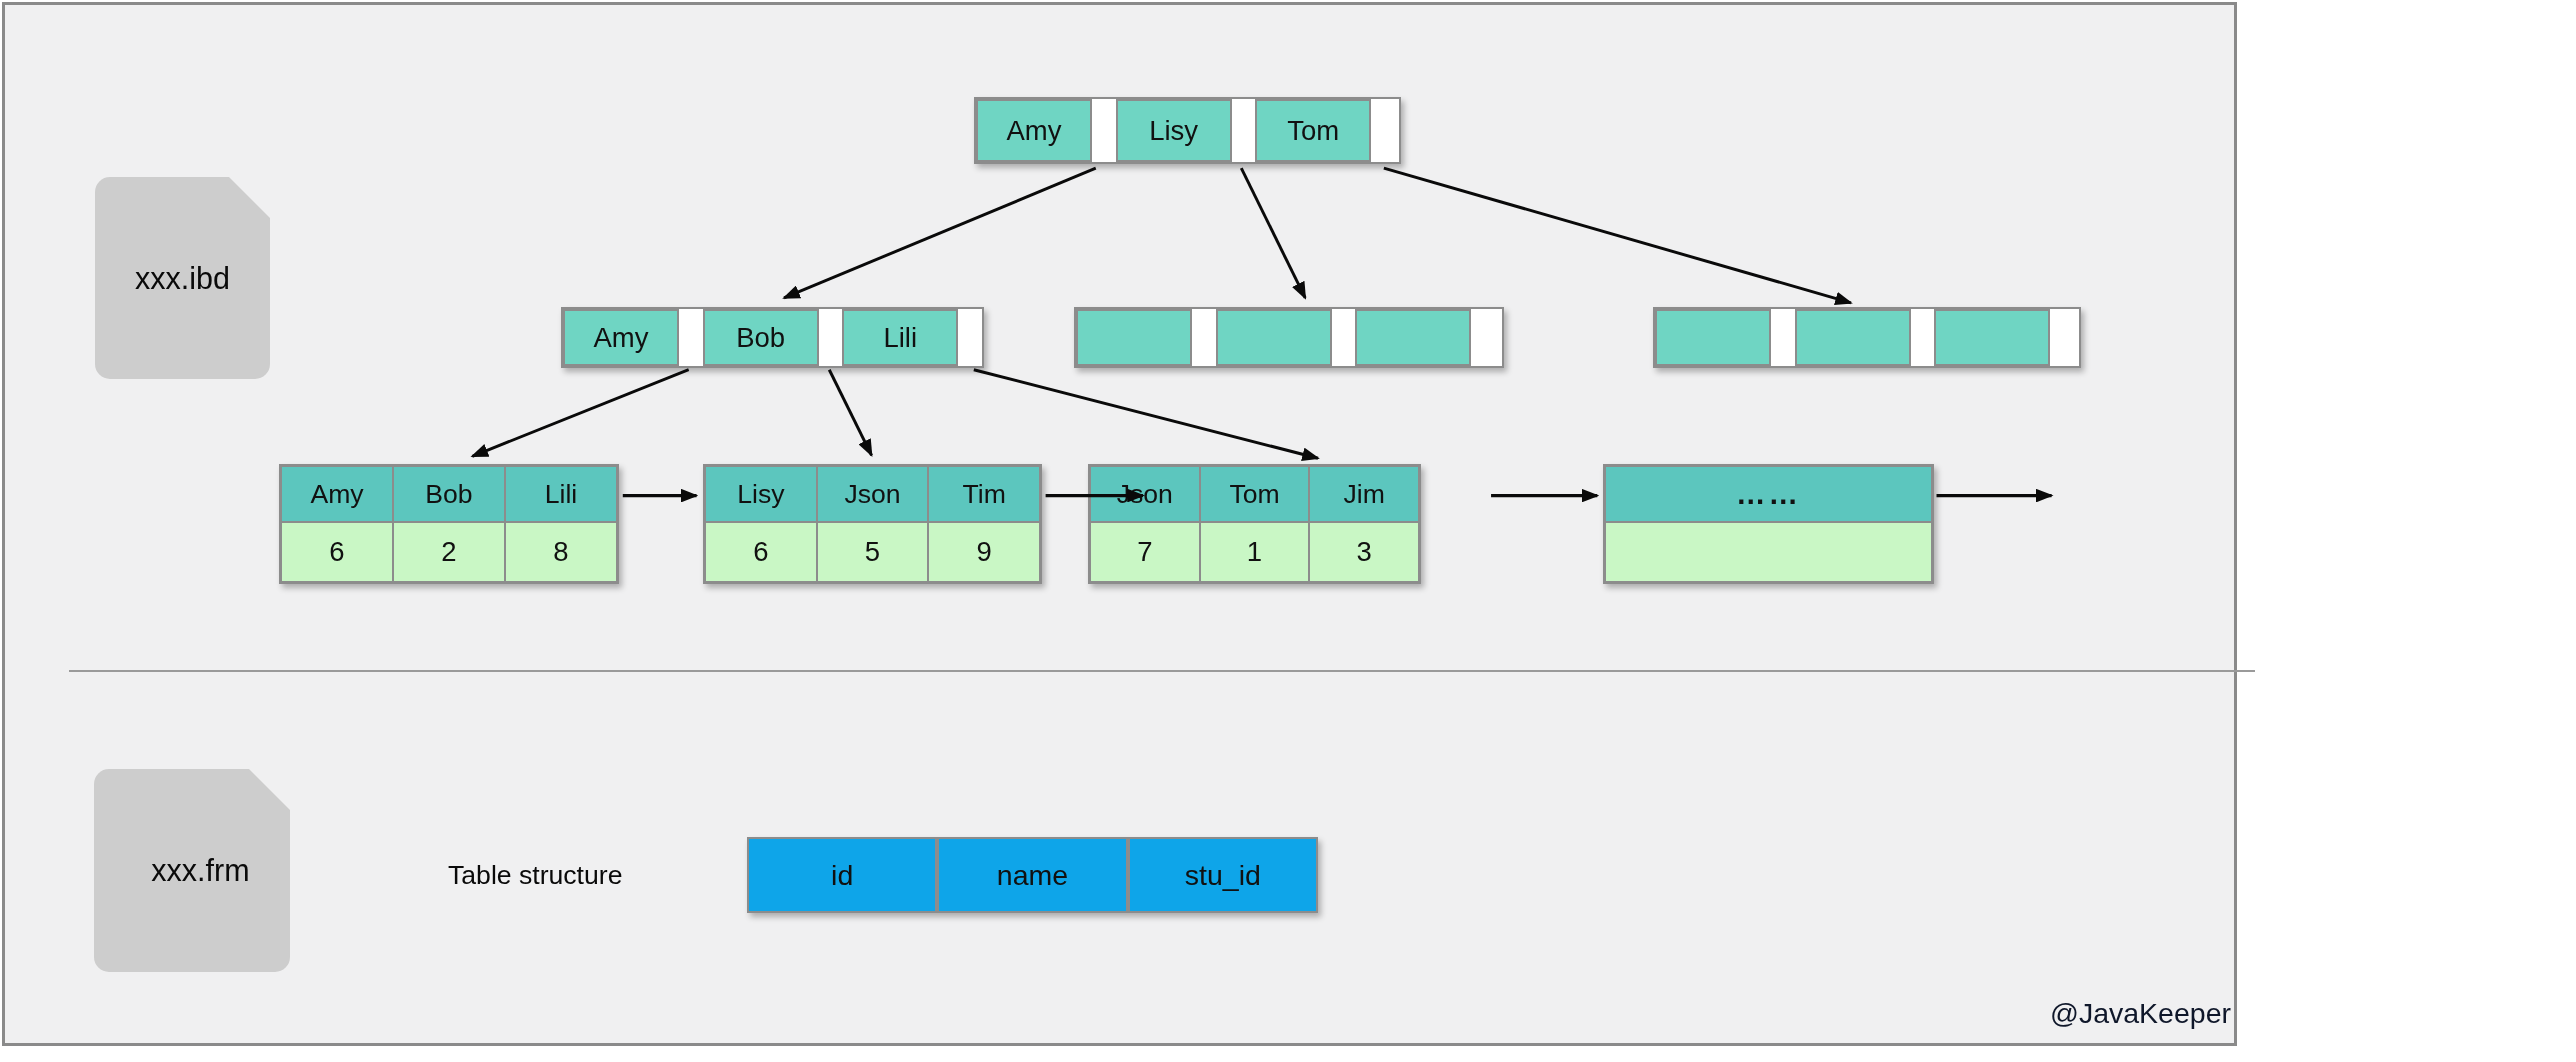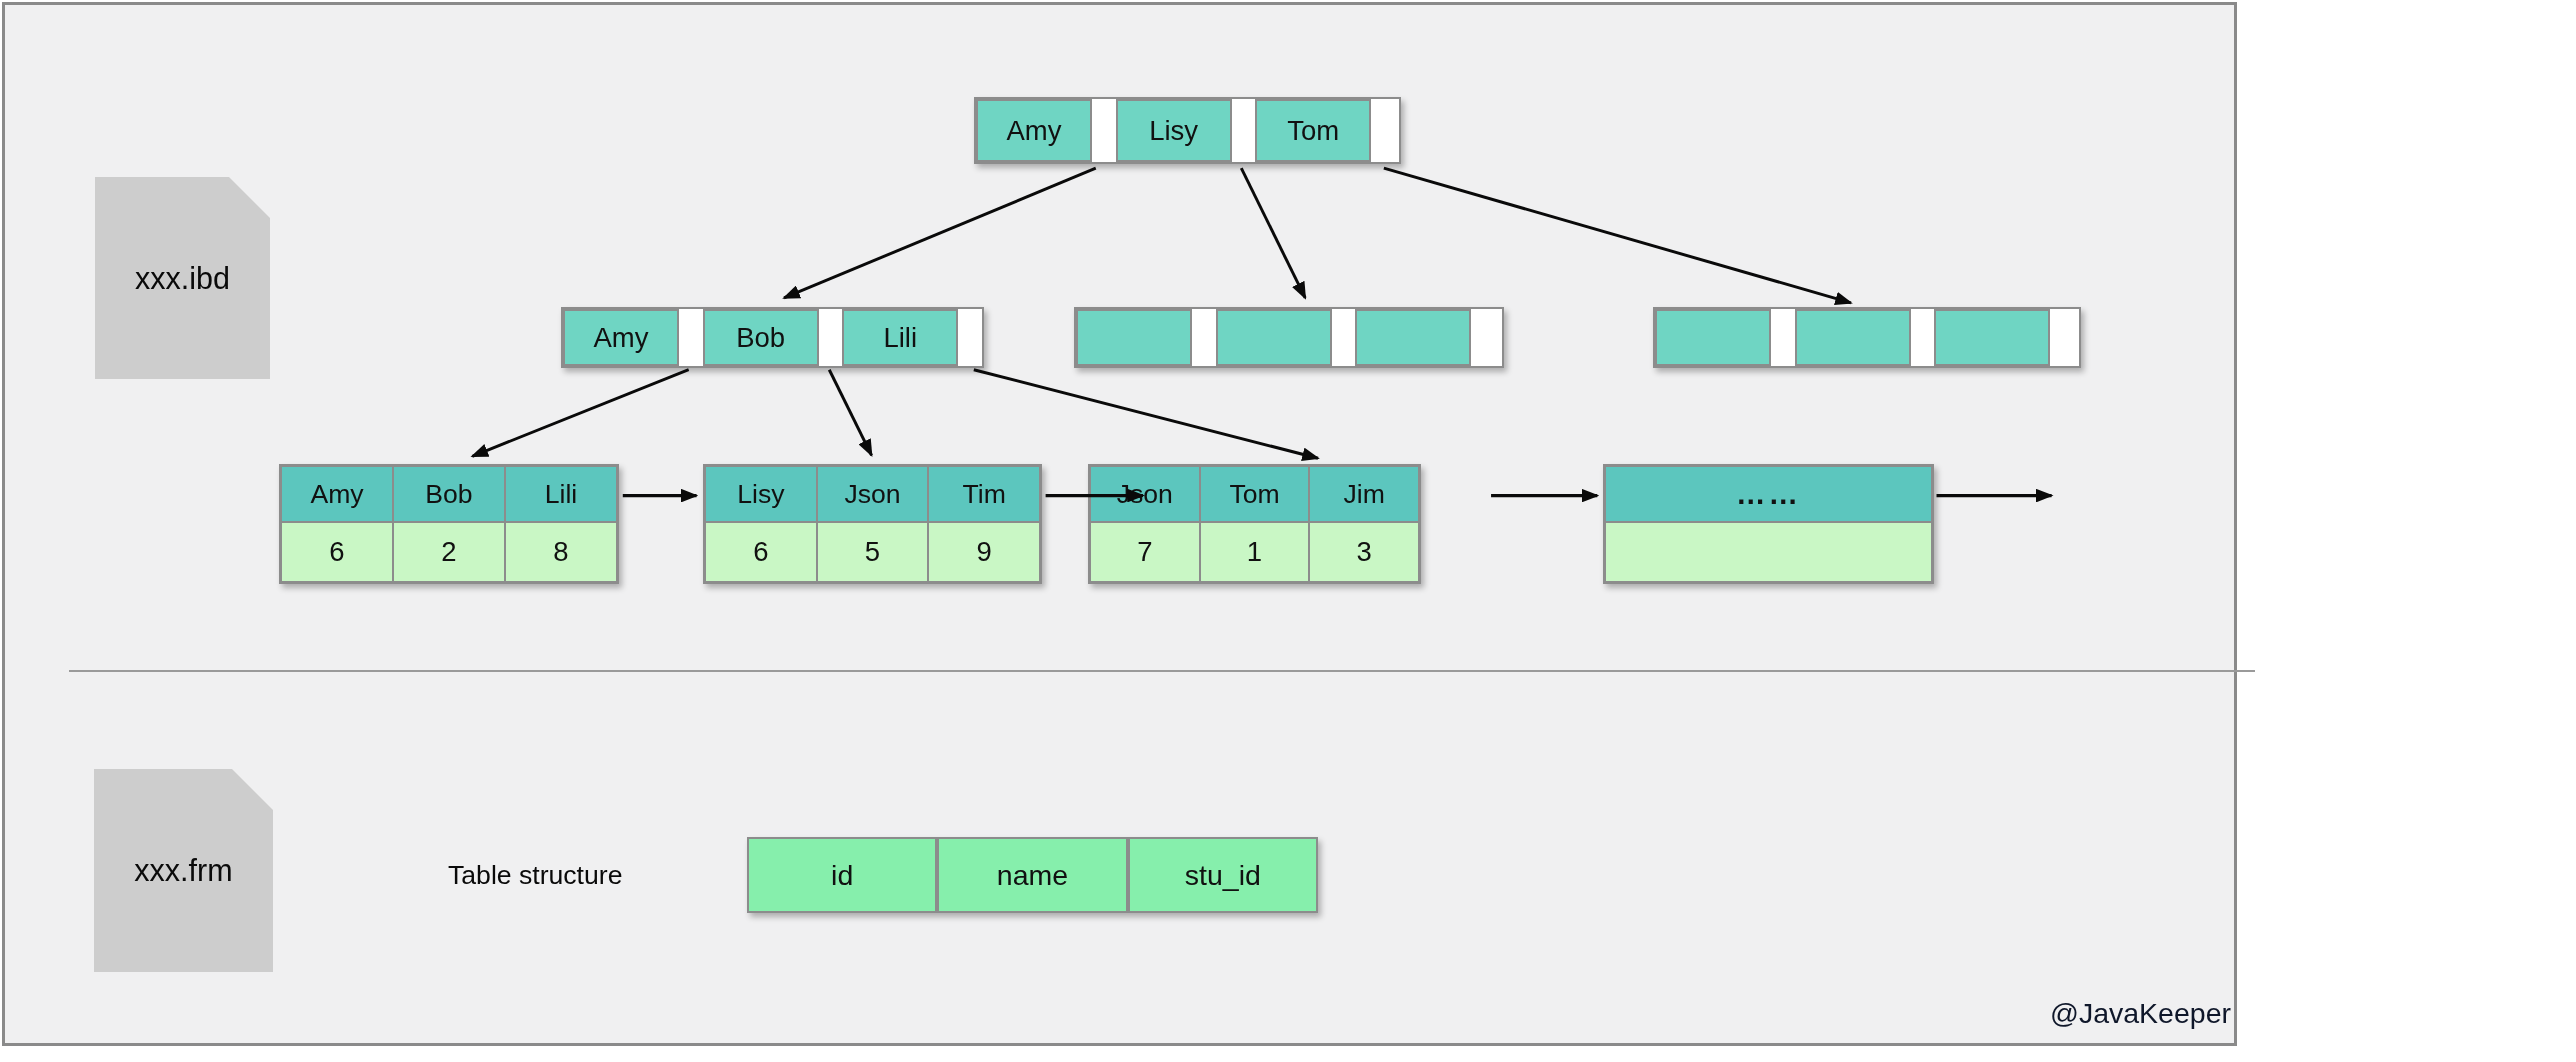--- a/index.html
+++ b/index.html
@@ -14,21 +14,21 @@
   }
   .divider{
     position:absolute;left:64px;top:665px;width:2186px;height:2px;
     background:#9a9a9a;
   }
   
   .file-icon{
     position:absolute;background:#cdcdcd;
     clip-path:polygon(0 0, calc(100% - 41px) 0, 100% 41px, 100% 100%, 0 100%);
     display:flex;align-items:center;justify-content:center;
-    font-size:30.5px;color:#0a0a0a;
+    font-size:30.5px;color:#0a0a0a;border-radius:15px;
   }
   
   .inode{
     position:absolute;display:flex;align-items:stretch;
     background:#ffffff;border:2px solid #8c8c8c;box-sizing:border-box;
     box-shadow:3px 3.9px 5.9px rgba(0,0,0,0.28);
   }
   .inode .kcell{
     flex:0 0 116px;background:#6fd5c3;border:2px solid #8c8c8c;
     box-sizing:border-box;display:flex;align-items:center;justify-content:center;
@@ -52,40 +52,40 @@
   .ts-label{
     position:absolute;left:448px;top:860px;width:266px;text-align:left;
     font-size:26.6px;color:#0a0a0a;
   }
   .ytable{
     position:absolute;left:747px;top:837px;width:571px;height:76px;
     display:flex;box-sizing:border-box;
     box-shadow:3px 3.9px 5.9px rgba(0,0,0,0.28);
   }
   .ytable .ycell{
-    flex:1 1 0;background:#86efac;border:2px solid #8c8c8c;box-sizing:border-box;
+    flex:1 1 0;background:#0ea5e9;border:2px solid #8c8c8c;box-sizing:border-box;
     display:flex;align-items:center;justify-content:center;font-size:28.5px;
   }
   .watermark{
     position:absolute;left:2007px;top:997px;width:224px;text-align:right;
     font-size:28.5px;color:#0f172a;
   }
   svg.arrows{position:absolute;left:0;top:0;pointer-events:none;}
 </style>
 </head>
 <body>
 
 <div class="panel">
   <div class="divider"></div>
 </div>
 
 <div class="file-icon" style="left:95px;top:177px;width:175px;height:202px;">
   <span>xxx.ibd</span>
 </div>
-<div class="file-icon" style="left:94px;top:769px;width:179px;height:203px;">
+<div class="file-icon" style="left:94px;top:769px;width:179px;height:203px;padding-left:17px;">
   <span>xxx.frm</span>
 </div>
 
 <div class="inode" style="left:974px;top:97px;width:427px;height:67px;">
   <div class="kcell">Amy</div>
   <div class="ptr"></div>
   <div class="kcell">Lisy</div>
   <div class="ptr"></div>
   <div class="kcell">Tom</div>
   <div class="ptr"></div>

